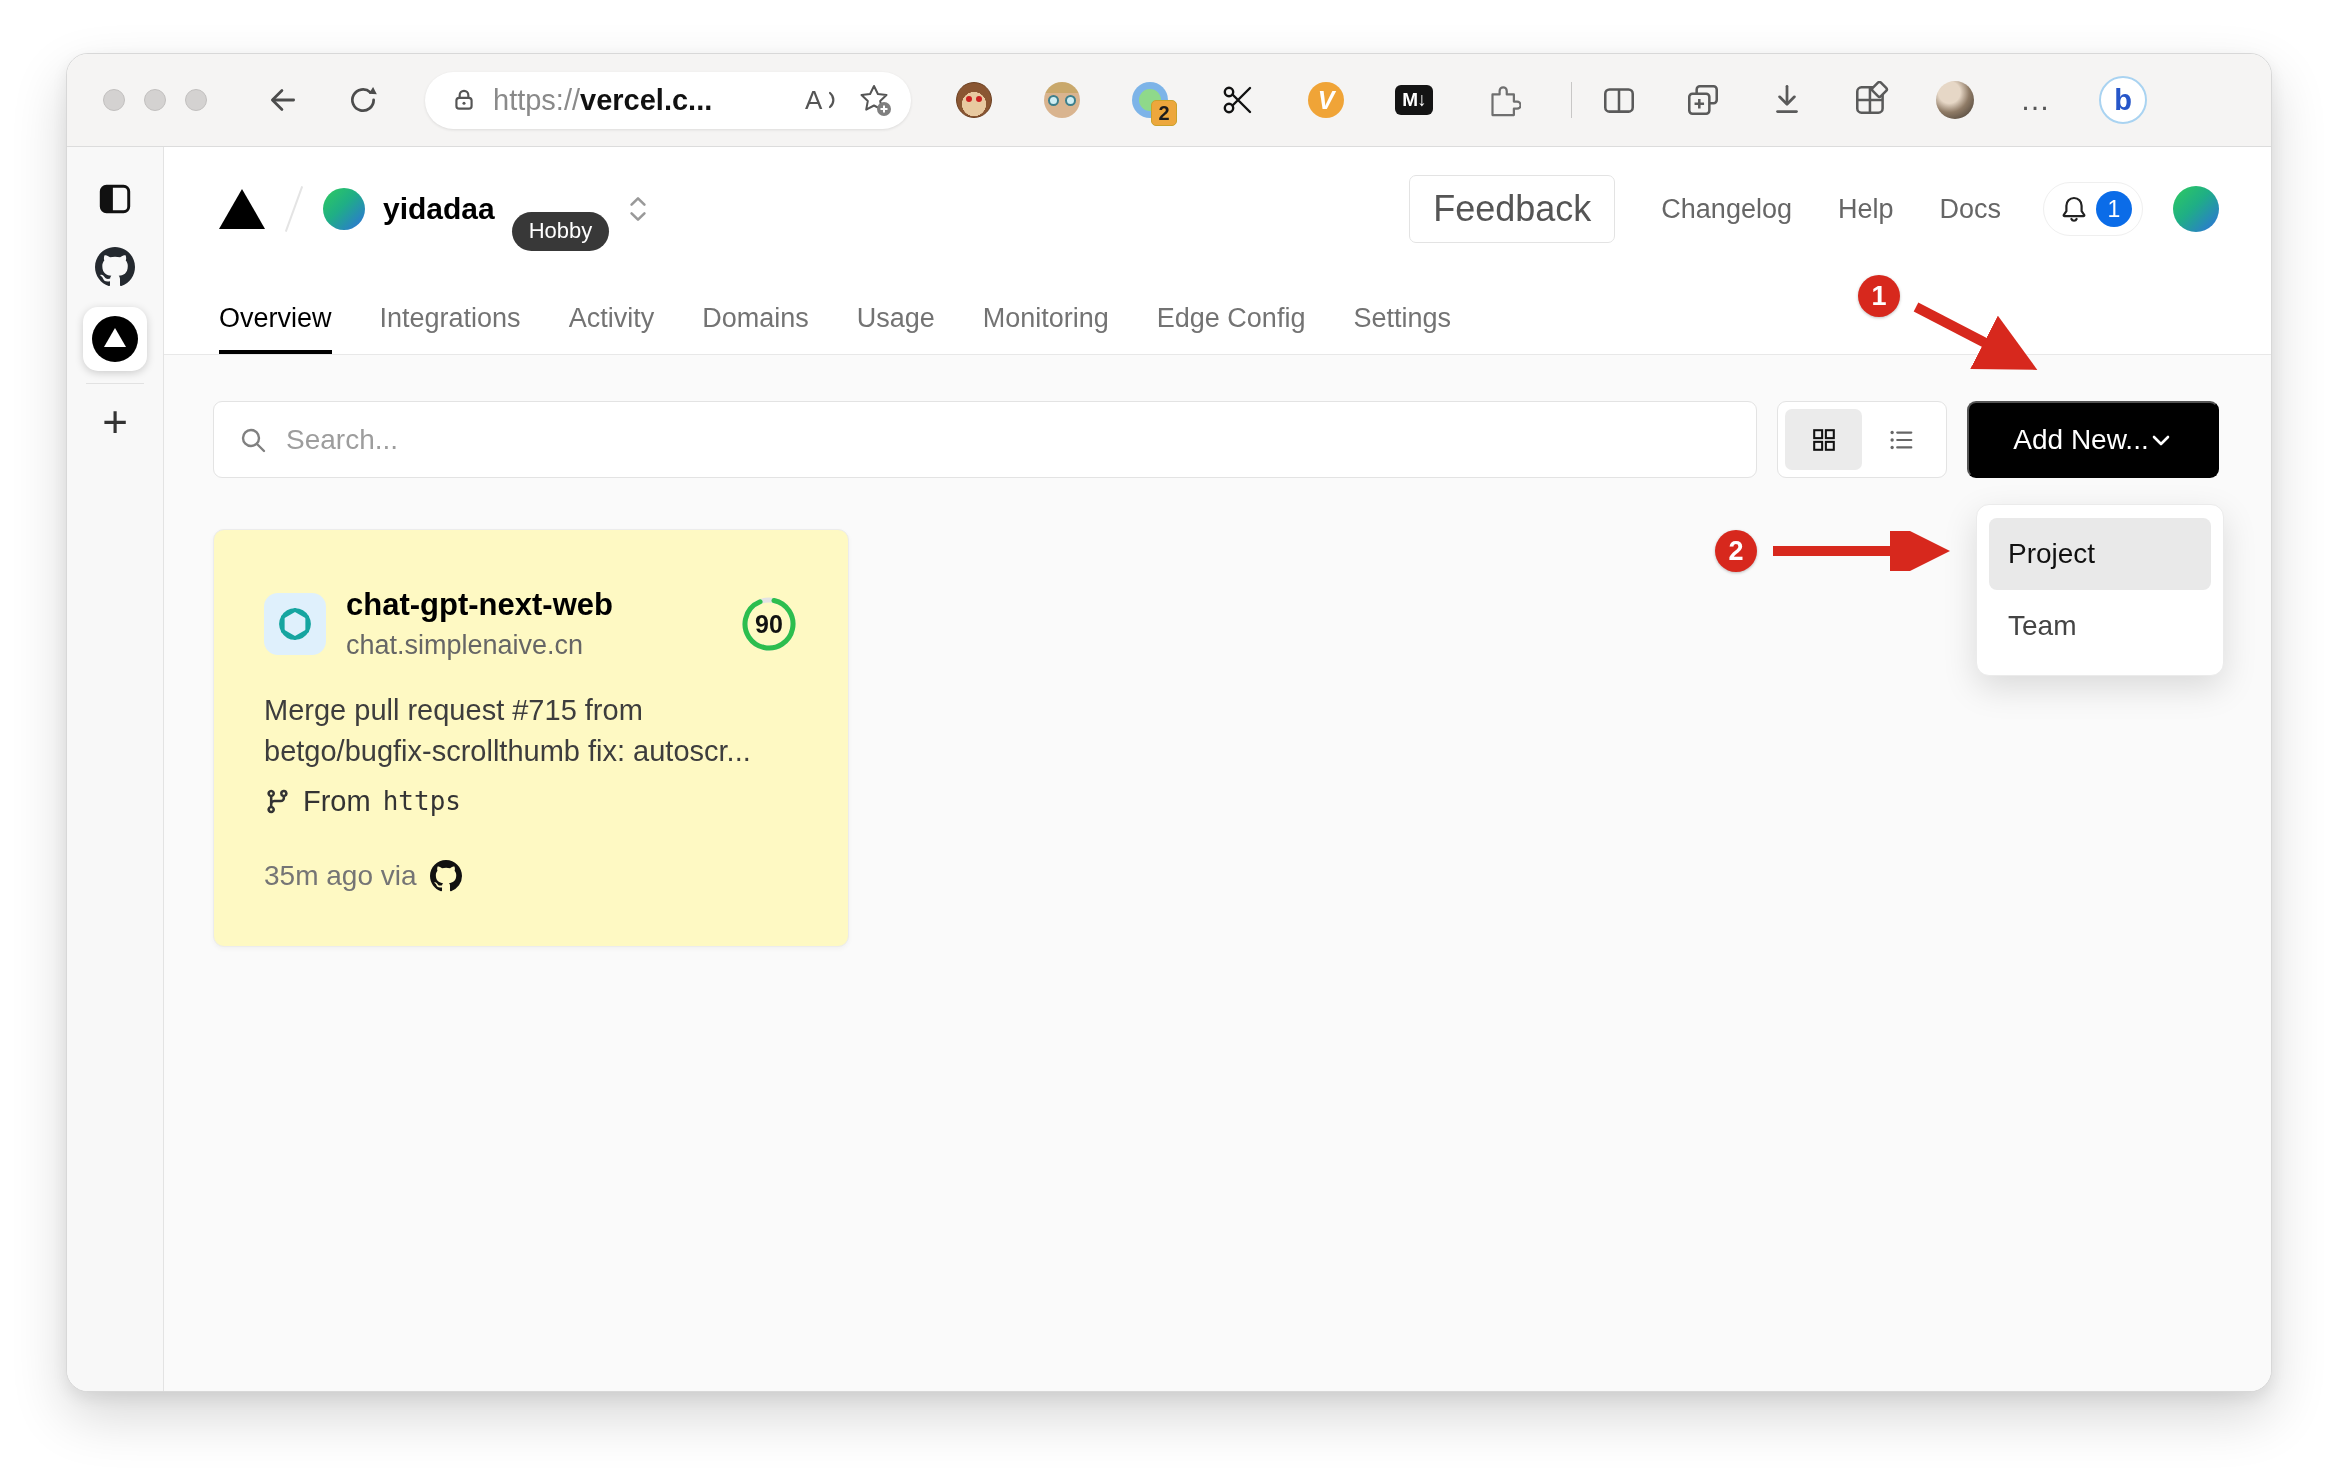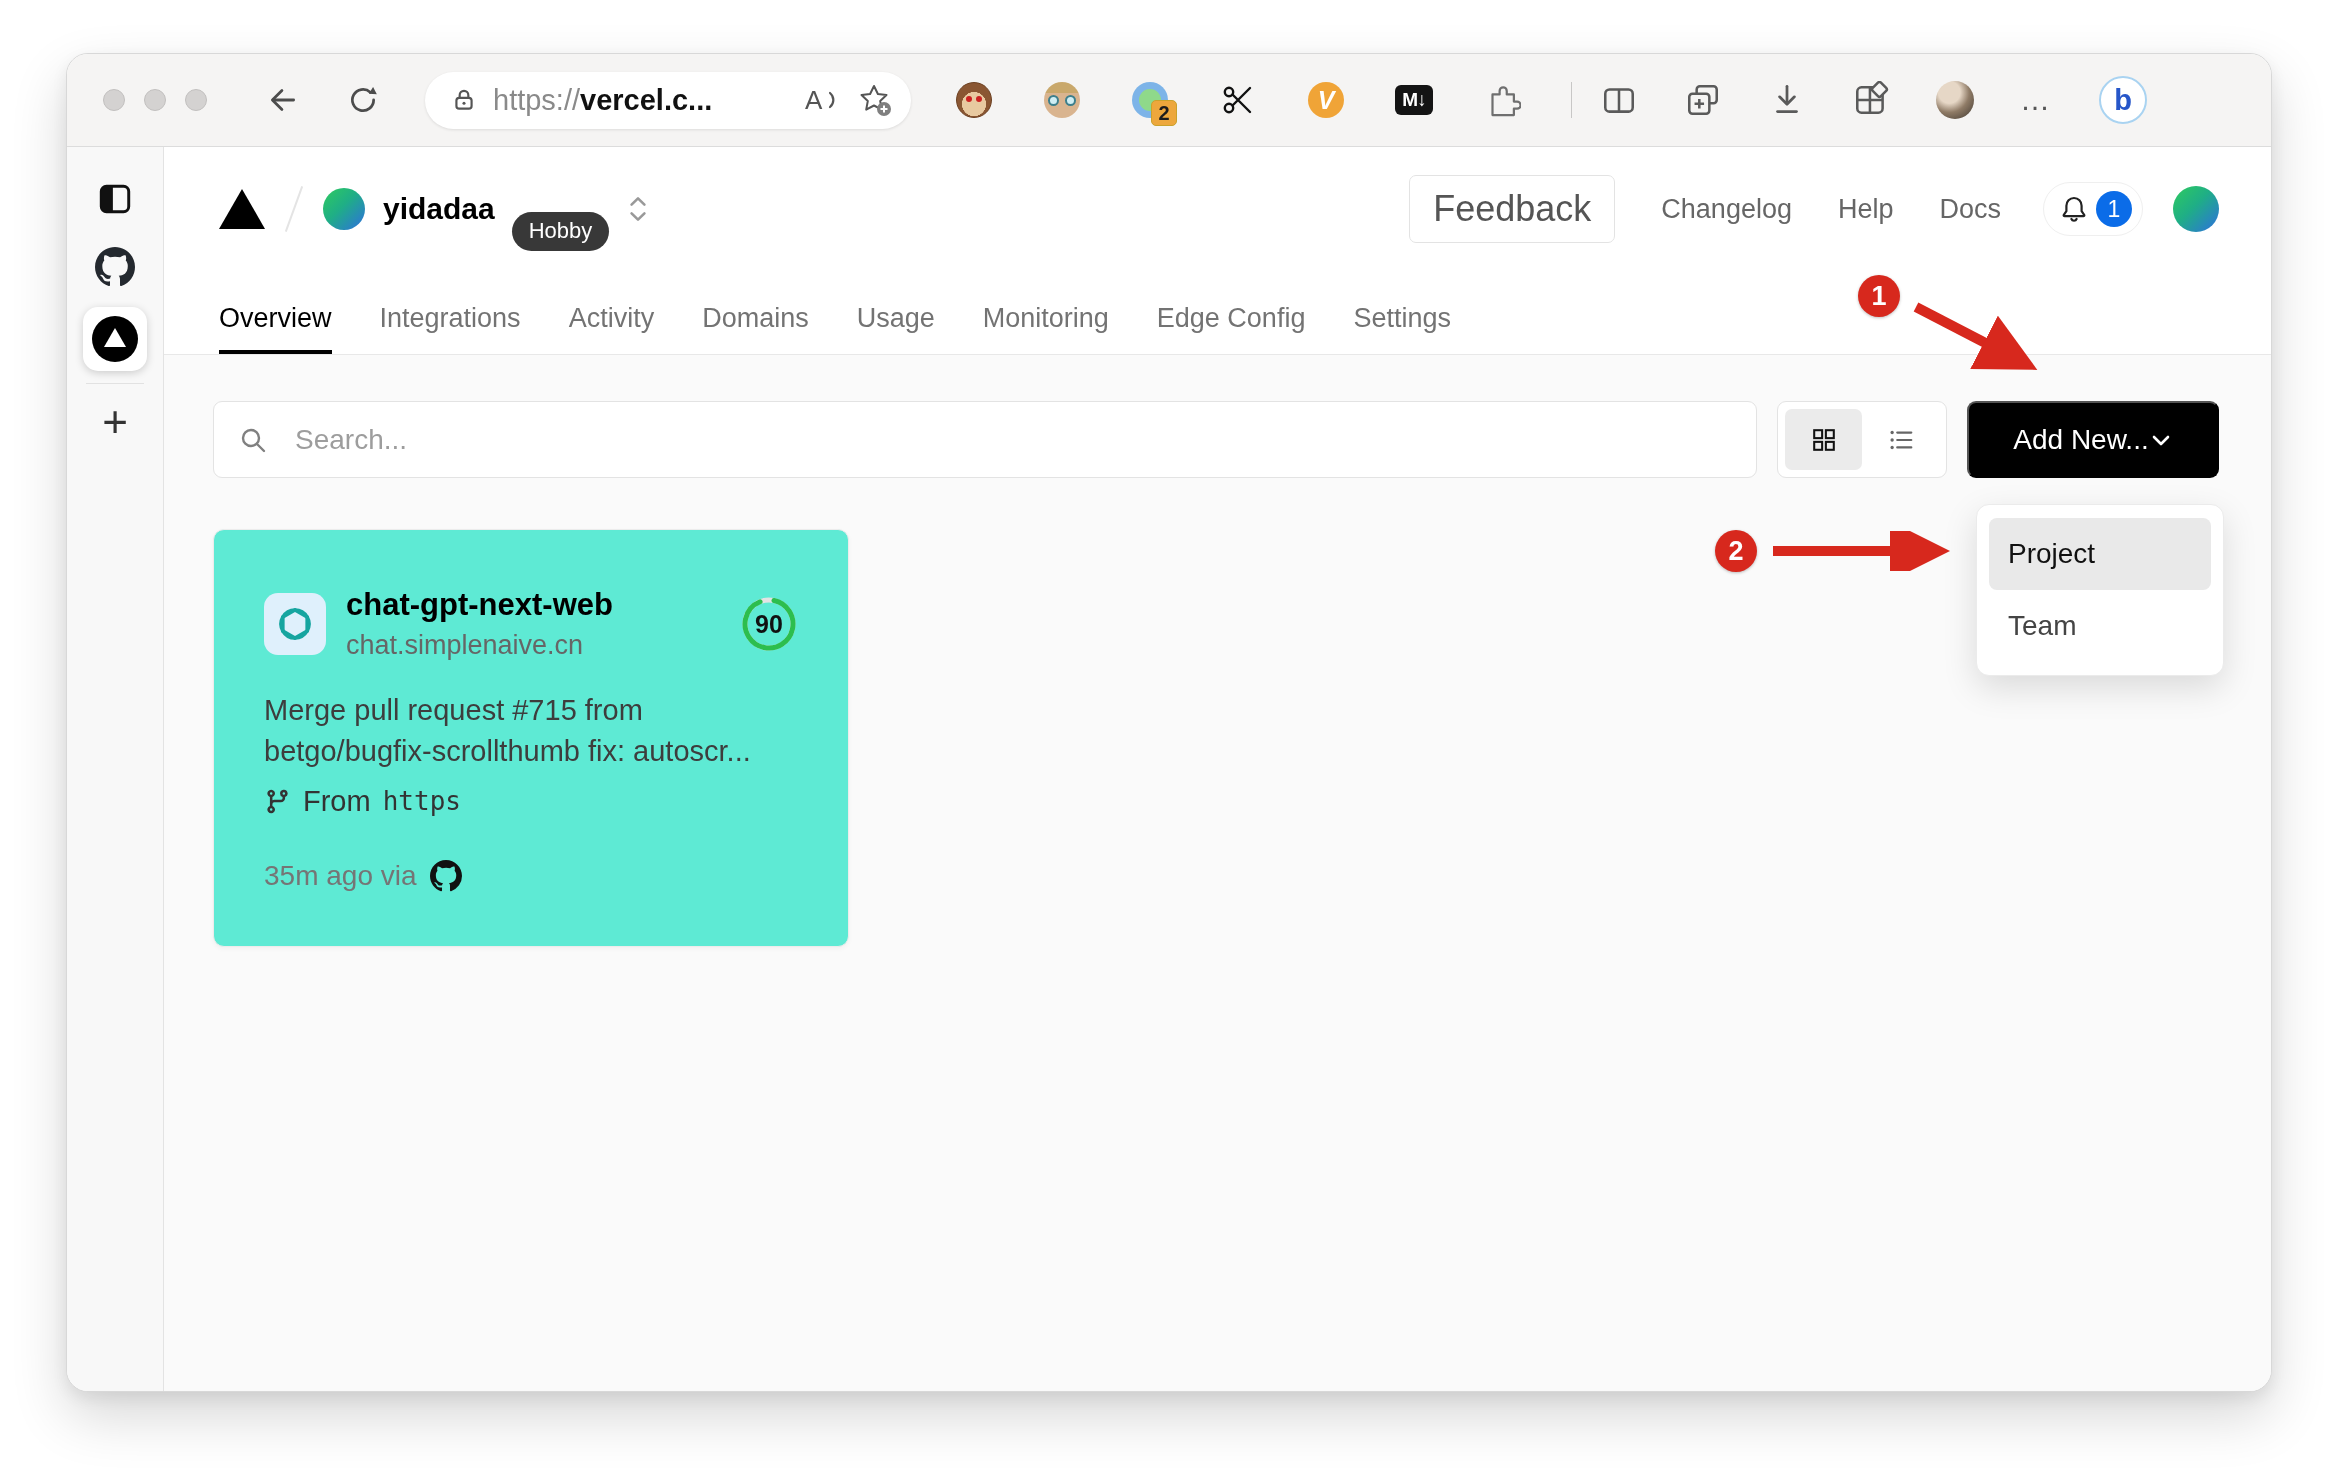--- a/index.html
+++ b/index.html
@@ -104,32 +104,32 @@
     display:flex; align-items:center; justify-content:center; margin-left:6px; }
   .profile-avatar { width:46px; height:46px; border-radius:50%; margin-left:30px;
     background:linear-gradient(135deg,#2fcb5e 0%,#1fae86 45%,#2e6fe0 100%); }
   .tabs { margin-top:auto; display:flex; gap:48px; }
   .tab { font-size:27px; color:#737373; padding-bottom:16px; border-bottom:4px solid transparent; }
   .tab.active { color:#000; border-bottom-color:#000; }
   
   .content { flex:1; padding:46px 52px 0 49px; position:relative; }
   .controls-row { display:flex; align-items:stretch; height:77px; }
   .searchbox { flex:1; background:#fff; border:1px solid #e3e3e3; border-radius:9px;
-    display:flex; align-items:center; padding:0 24px; gap:27px; }
+    display:flex; align-items:center; padding:0 24px; gap:18px; }
   .searchbox input { border:none; outline:none; flex:1; font-size:28px; color:#333; background:transparent;
     font-family:"Liberation Sans","DejaVu Sans",sans-serif; }
   .searchbox input::placeholder { color:#9d9d9d; }
   .view-toggle { width:170px; margin-left:20px; background:#fff; border:1px solid #e3e3e3; border-radius:9px;
     display:flex; padding:7px; }
   .vt-btn { flex:1; display:flex; align-items:center; justify-content:center; border-radius:7px; }
   .vt-btn.selected { background:#ebebeb; }
   .add-new-btn { width:252px; margin-left:20px; background:#000; border-radius:9px; color:#fff;
     display:flex; align-items:center; justify-content:center; font-size:28px; font-weight:500; }
   
-  .project-card { margin-top:51px; width:636px; min-height:418px; background:#5eead4; border:1px solid #ececec;
+  .project-card { margin-top:51px; width:636px; min-height:418px; background:#fef9c3; border:1px solid #ececec;
     border-radius:11px; box-shadow:0 2px 5px rgba(0,0,0,.04); padding:57px 50px 50px; }
   .card-head { display:flex; align-items:center; }
   .proj-icon { width:62px; height:62px; border-radius:14px; background:#dff0fc;
     display:flex; align-items:center; justify-content:center; flex:0 0 62px; }
   .proj-texts { margin-left:20px; min-width:0; }
   .proj-name { font-size:31px; font-weight:700; color:#000; }
   .proj-domain { font-size:27px; color:#666; margin-top:7px; }
   .score-ring { margin-left:auto; position:relative; width:58px; height:58px; }
   .score-ring .num { position:absolute; inset:0; display:flex; align-items:center; justify-content:center;
     font-size:25px; font-weight:600; color:#111; }

